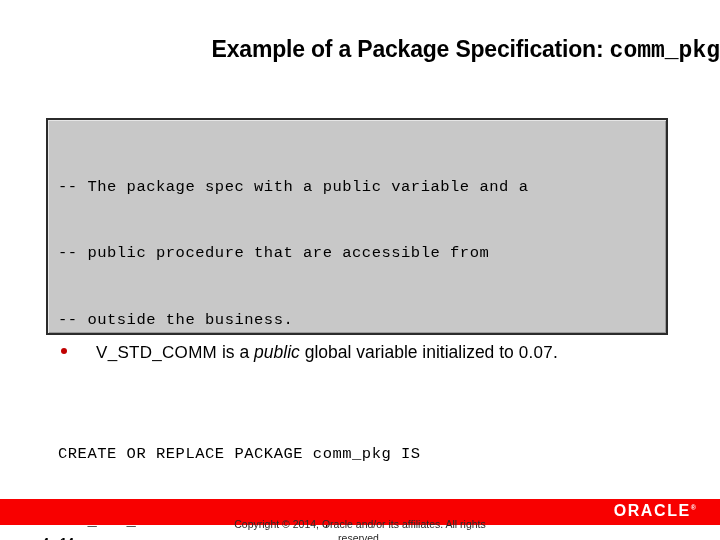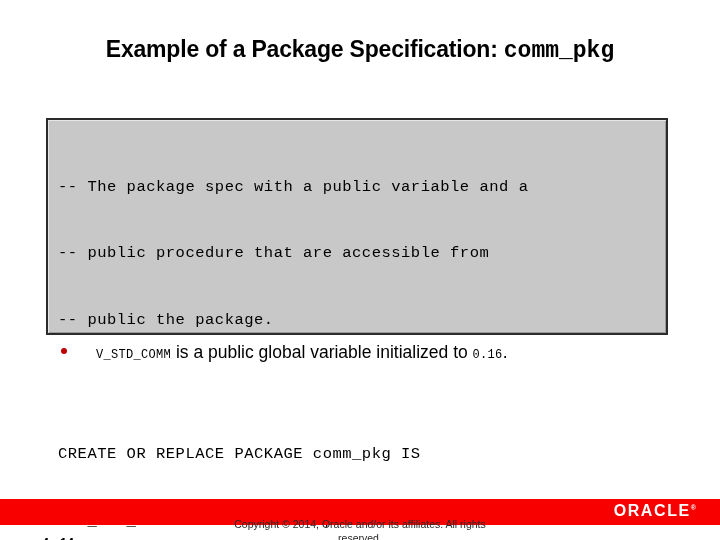--- a/index.html
+++ b/index.html
@@ -22,21 +22,21 @@
     height: 540px;
     background: #ffffff;
   }
 
   
   .slide-title {
     position: absolute;
     left: 0;
     top: 35px;
     width: 720px;
-    text-align: center;
+    text-align: right;
     font-size: 23px;
     font-weight: bold;
     color: #000000;
     letter-spacing: -0.2px;
     line-height: 28px;
     white-space: nowrap;
   }
   .slide-title .mono-title {
     font-family: "Liberation Mono", "DejaVu Sans Mono", monospace;
     font-weight: bold;
@@ -94,25 +94,26 @@
     top: 8px;
     width: 6px;
     height: 6px;
     border-radius: 50%;
     background: #c00000;
   }
   .bullet-text {
     display: inline;
   }
   .mono {
-    font-family: Liberation Mono, monospace;
-    font-size: 12px;
+    font-family: Liberation Sans, sans-serif;
+    font-size: 17px;
     letter-spacing: 0.3px;
   }
   .ital {
+    font-style: italic;
   }
 
   
   .footer-bar {
     position: absolute;
     left: 0;
     top: 499px;
     width: 720px;
     height: 26px;
     background: #f80000;
@@ -161,35 +162,35 @@
 <div class="slide">
 
   <div class="slide-title">
     <span>Example of a Package Specification: </span><span class="mono-title">comm_pkg</span>
   </div>
 
   <div class="code-box">
     <div class="code-text">
       <div class="code-line">-- The package spec with a public variable and a</div>
       <div class="code-line">-- public procedure that are accessible from</div>
-      <div class="code-line">-- public the package.</div>
+      <div class="code-line">-- outside the business.</div>
       <div class="code-line">&nbsp;</div>
       <div class="code-line">CREATE OR REPLACE PACKAGE comm_pkg IS</div>
       <div class="code-line">  v_std_comm NUMBER := 0.10;  --initialized to 0.10</div>
       
       
       
     </div>
   </div>
 
   <div class="bullets">
 
     <div class="bullet-row">
       <span class="bullet-dot"></span>
-      <span class="bullet-text"><span class="mono">V_STD_COMM</span><span> is a </span><span class="ital">public</span><span> global variable initialized to </span><span class="mono">0.16</span><span>.</span></span>
+      <span class="bullet-text"><span class="mono">V_STD_COMM</span><span> is a </span><span class="ital">public</span><span> global variable initialized to </span><span class="mono">0.07</span><span>.</span></span>
     </div>
 
 
   </div>
 
   <div class="footer-bar"></div>
   <div class="oracle-logo"><span>ORACLE</span><span class="tm">®</span></div>
   <div class="slide-number">4 - 14</div>
   <div class="copyright">
     <span>Copyright © 2014, Oracle and/or its affiliates. All rights</span>

